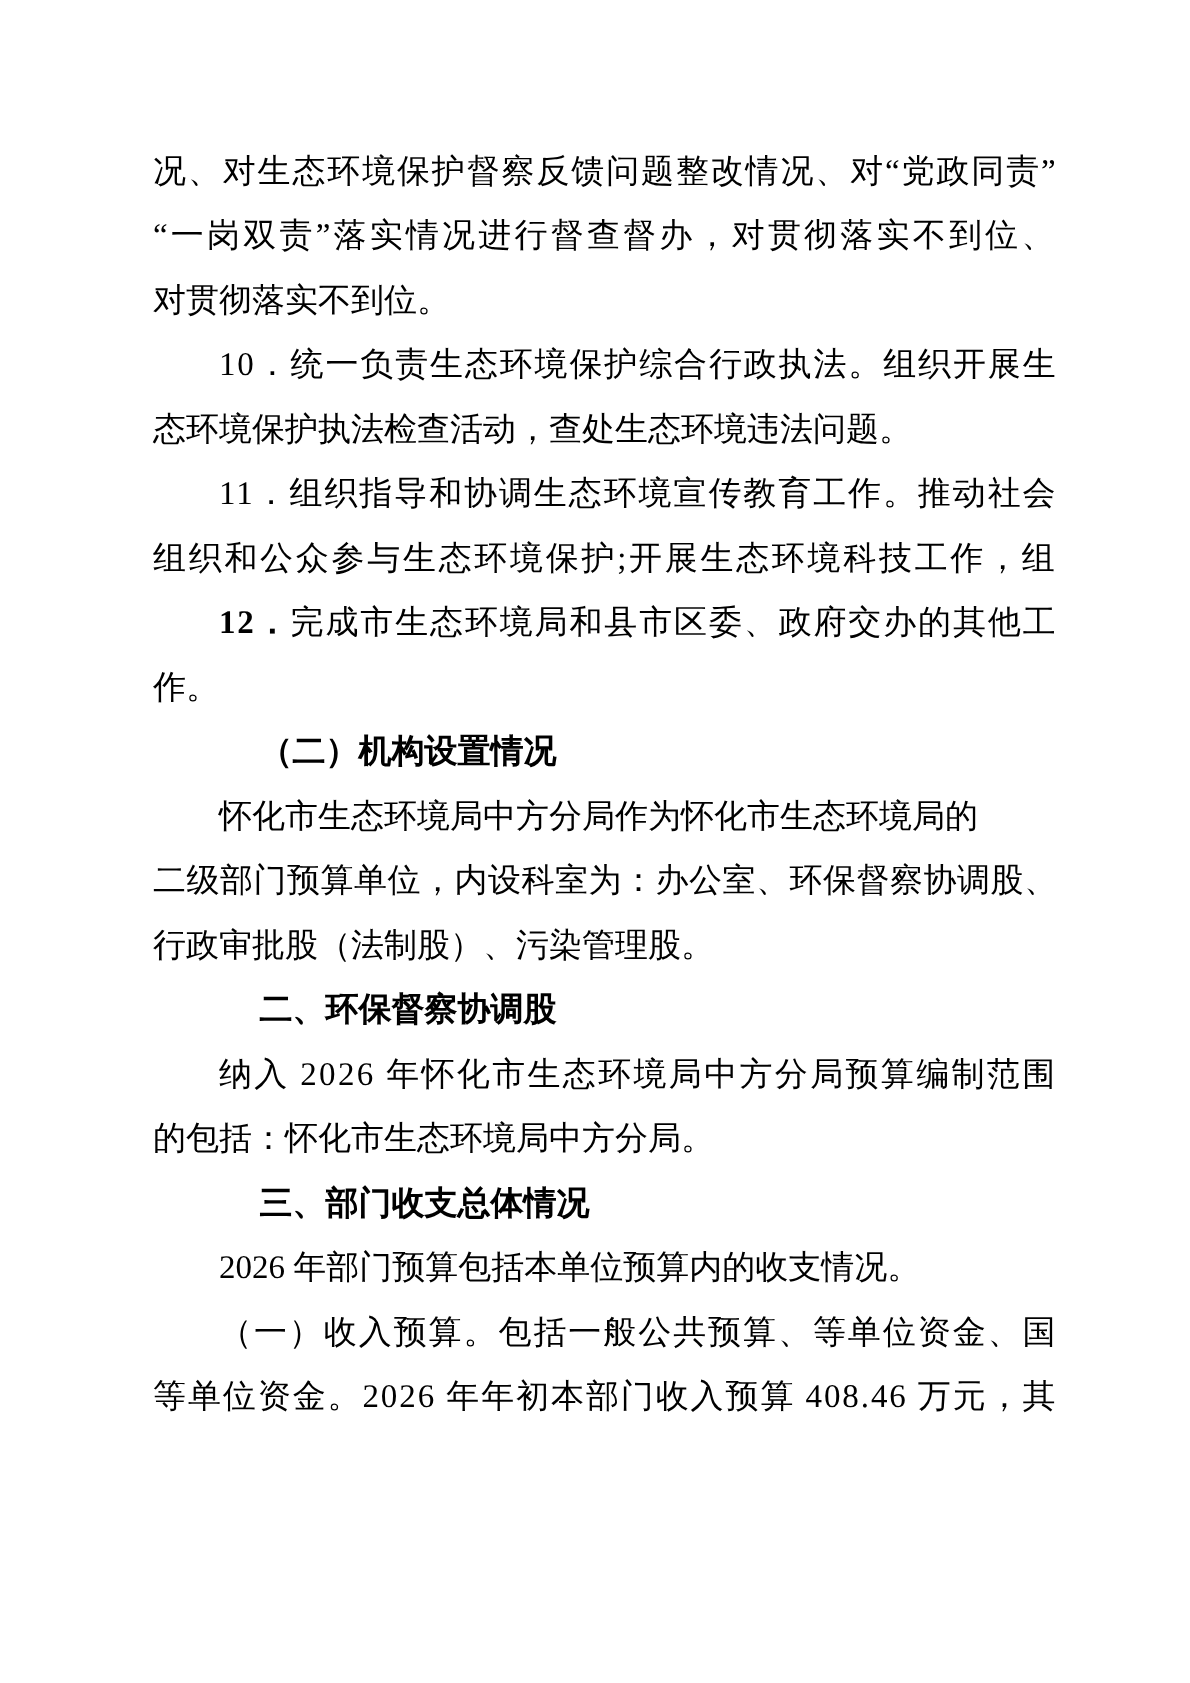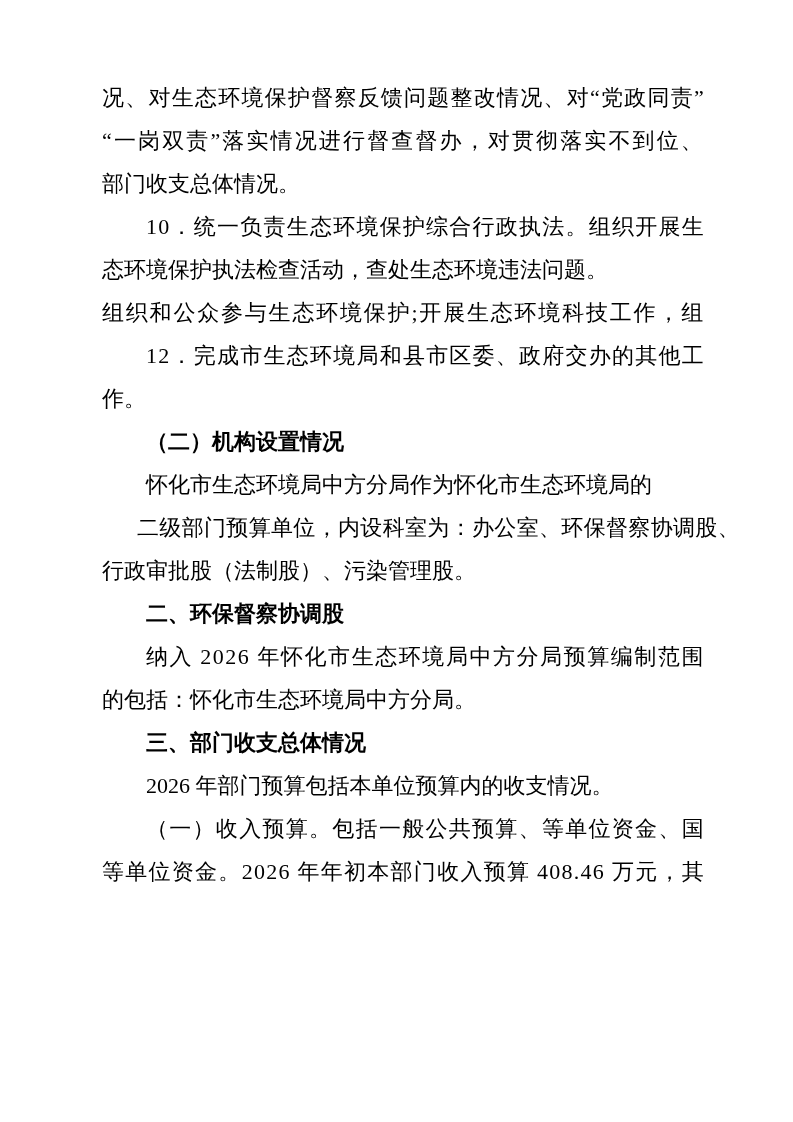--- a/index.html
+++ b/index.html
@@ -11,63 +11,65 @@
     position: relative;
     width: 793px;
     height: 1122px;
     background: #ffffff;
     overflow: hidden;
     font-family: "Liberation Serif", serif;
     color: #000000;
   }
   .text-block {
     position: absolute;
-    top: 76px;
+    top: 92px;
     left: 102px;
     width: 603px;
   }
   .line {
     height: 43px;
     line-height: 43px;
     font-size: 22px;
     white-space: nowrap;
     letter-spacing: 0;
   }
   .line.indent {
     padding-left: 44px;
   }
   .line.heading .line-text {
     font-family: "Liberation Sans", sans-serif;
     font-weight: bold;
+    margin-left: 27px;
   }
   .line-text {
     display: inline-block;
     white-space: nowrap;
   }
   .run-bold {
-    font-weight: normal;
+    font-weight: bold;
     text-align: center;
   }
 </style>
 </head>
 <body>
 
 <div class="page">
   <div class="text-block">
       <div class="line"><span class="line-text" style="letter-spacing: 1.23958px;">况、对生态环境保护督察反馈问题整改情况、对“党政同责”</span></div>
       <div class="line"><span class="line-text" style="letter-spacing: 2.13341px;">“一岗双责”落实情况进行督查督办，对贯彻落实不到位、</span></div>
-      <div class="line"><span class="line-text">部门收支总体情况。</span></div>
+      <div class="line"><span class="line-text">对贯彻落实不到位。</span></div>
       <div class="line indent"><span class="line-text" style="letter-spacing: 1.24px;">10．统一负责生态环境保护综合行政执法。组织开展生</span></div>
       <div class="line"><span class="line-text">态环境保护执法检查活动，查处生态环境违法问题。</span></div>
+      <div class="line indent"><span class="line-text" style="letter-spacing: 1.2725px;">11．组织指导和协调生态环境宣传教育工作。推动社会</span></div>
       <div class="line"><span class="line-text" style="letter-spacing: 1.80288px; text-align: center;">组织和公众参与生态环境保护;开展生态环境科技工作，组</span></div>
       <div class="line indent"><span class="line-text" style="letter-spacing: 1.24px;"><span class="run-bold">12．</span><span class="run">完成市生态环境局和县市区委、政府交办的其他工</span></span></div>
       <div class="line"><span class="line-text">作。</span></div>
       <div class="line indent heading"><span class="line-text">（二）机构设置情况</span></div>
       <div class="line indent"><span class="line-text">怀化市生态环境局中方分局作为怀化市生态环境局的</span></div>
-      <div class="line"><span class="line-text" style="letter-spacing: 0.333333px; margin-left: 35px;">二级部门预算单位，内设科室为：办公室、环保督察协调股、</span></div>
+      <div class="line"><span class="line-text" style="letter-spacing: 0.333333px;">二级部门预算单位，内设科室为：办公室、环保督察协调股、</span></div>
       <div class="line"><span class="line-text">行政审批股（法制股）、污染管理股。</span></div>
       <div class="line indent heading"><span class="line-text">二、环保督察协调股</span></div>
       <div class="line indent"><span class="line-text" style="letter-spacing: 1.55556px; text-align: right;">纳入 2026 年怀化市生态环境局中方分局预算编制范围</span></div>
       <div class="line"><span class="line-text">的包括：怀化市生态环境局中方分局。</span></div>
       <div class="line indent heading"><span class="line-text">三、部门收支总体情况</span></div>
       <div class="line indent"><span class="line-text">2026 年部门预算包括本单位预算内的收支情况。</span></div>
       <div class="line indent"><span class="line-text" style="letter-spacing: 1.29167px;">（一）收入预算。包括一般公共预算、等单位资金、国</span></div>
       <div class="line"><span class="line-text" style="letter-spacing: 1.27273px;">等单位资金。2026 年年初本部门收入预算 408.46 万元，其</span></div>
     </div>
 </div>

